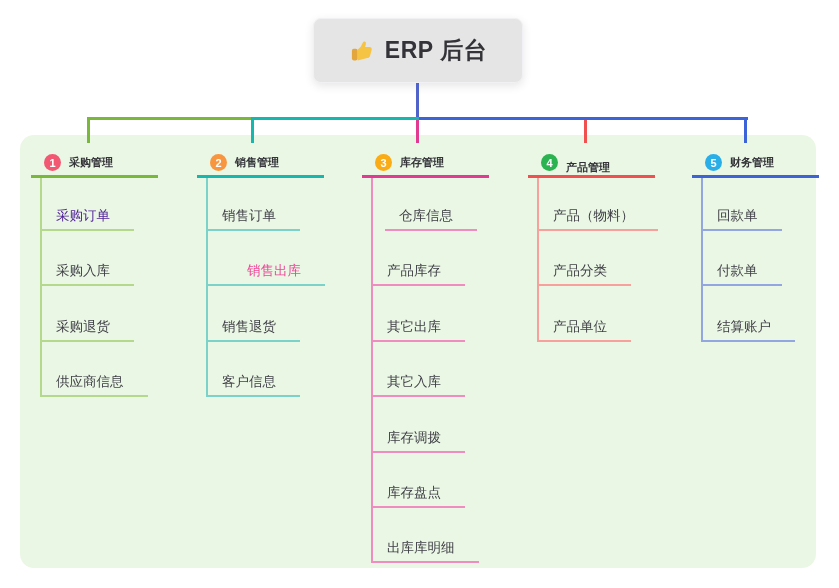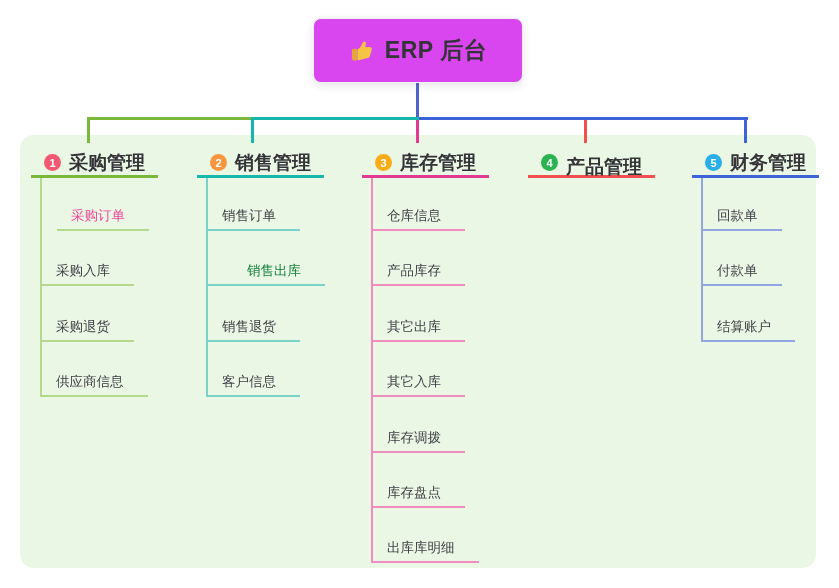--- a/index.html
+++ b/index.html
@@ -9,21 +9,21 @@
     font-family:"Liberation Sans","DejaVu Sans",sans-serif;
   }
   
   .panel{
     position:absolute;left:20px;top:135px;width:796px;height:433px;
     border-radius:14px;
   }
   
   .root-card{
     position:absolute;left:313px;top:18px;width:210px;height:65px;
-    background:#d946ef;border:1px solid #f1f1f3;border-radius:8px;
+    background:#e5e5e5;border:1px solid #f1f1f3;border-radius:8px;
     box-shadow:0 3px 10px rgba(0,0,0,.10);
     display:flex;align-items:center;justify-content:center;gap:10px;
     box-sizing:border-box;
   }
   .root-title{
     font-size:23px;font-weight:600;letter-spacing:.5px;
   }
   .thumb-icon{width:26px;height:26px;flex:0 0 auto;}
   
   .conn{position:absolute;}
@@ -32,21 +32,21 @@
   .branch-header{
     display:flex;align-items:center;gap:8px;
     width:114px;height:25px;padding-left:13px;box-sizing:content-box;
     border-bottom:3px solid #000;
   }
   .badge{
     width:17px;height:17px;border-radius:50%;flex:0 0 auto;
     color:#fff;font-size:11px;font-weight:700;
     display:flex;align-items:center;justify-content:center;
   }
-  .branch-title{font-size:19px;font-weight:600;white-space:nowrap;}
+  .branch-title{font-size:11px;font-weight:600;white-space:nowrap;}
   .children{
     margin-left:9px;
     border-left:2px solid #ccc;
   }
   .child-row{
     display:flex;align-items:flex-end;
     width:max-content;
     height:47px;
     padding:0 24px 4px 14px;
     border-bottom:2px solid #ccc;
@@ -78,57 +78,62 @@
     <div class="conn" style="left: 583.5px; top: 120px; width: 3px; height: 23px; background: rgb(240, 81, 80);"></div>
     <div class="conn" style="left: 743.5px; top: 117px; width: 3px; height: 26px; background: rgb(61, 99, 216);"></div>
   </div>
 <div id="branches">
     <div class="branch" style="left: 31px;">
       <div class="branch-header" style="border-bottom-color: rgb(122, 184, 59);">
         <span class="badge" style="background: rgb(242, 88, 114);">1</span>
         <span class="branch-title" style="color: rgb(51, 51, 56);">采购管理</span>
       </div>
       <div class="children" style="border-left-color: rgb(181, 217, 140);">
-        <div class="child-row" style="border-bottom-color: rgb(181, 217, 140); color: #ec4899; margin-left: 15px;">采购订单</div>
+        <div class="child-row" style="border-bottom-color: rgb(181, 217, 140); color: #4c1d95;">采购订单</div>
         <div class="child-row tall" style="border-bottom-color: rgb(181, 217, 140); color: rgb(63, 63, 70);">采购入库</div>
         <div class="child-row tall" style="border-bottom-color: rgb(181, 217, 140); color: rgb(63, 63, 70);">采购退货</div>
         <div class="child-row tall" style="border-bottom-color: rgb(181, 217, 140); color: rgb(63, 63, 70); text-align: right;">供应商信息</div>
       </div>
     </div>
     <div class="branch" style="left: 197px;">
       <div class="branch-header" style="border-bottom-color: rgb(22, 184, 174);">
         <span class="badge" style="background: rgb(248, 150, 63);">2</span>
         <span class="branch-title" style="color: rgb(51, 51, 56);">销售管理</span>
       </div>
       <div class="children" style="border-left-color: rgb(122, 210, 201);">
         <div class="child-row" style="border-bottom-color: rgb(122, 210, 201); color: rgb(63, 63, 70);">销售订单</div>
-        <div class="child-row tall" style="border-bottom-color: rgb(122, 210, 201); color: #15803d; padding-left: 39px;">销售出库</div>
+        <div class="child-row tall" style="border-bottom-color: rgb(122, 210, 201); color: #ec4899; padding-left: 39px;">销售出库</div>
         <div class="child-row tall" style="border-bottom-color: rgb(122, 210, 201); color: rgb(63, 63, 70);">销售退货</div>
         <div class="child-row tall" style="border-bottom-color: rgb(122, 210, 201); color: rgb(63, 63, 70);">客户信息</div>
       </div>
     </div>
     <div class="branch" style="left: 362px;">
       <div class="branch-header" style="border-bottom-color: rgb(224, 58, 146);">
         <span class="badge" style="background: rgb(249, 172, 22);">3</span>
         <span class="branch-title" style="color: rgb(51, 51, 56);">库存管理</span>
       </div>
       <div class="children" style="border-left-color: rgb(241, 140, 193);">
-        <div class="child-row" style="border-bottom-color: rgb(241, 140, 193); color: rgb(63, 63, 70);">仓库信息</div>
+        <div class="child-row" style="border-bottom-color: rgb(241, 140, 193); color: rgb(63, 63, 70); margin-left: 12px;">仓库信息</div>
         <div class="child-row tall" style="border-bottom-color: rgb(241, 140, 193); color: rgb(63, 63, 70);">产品库存</div>
         <div class="child-row tall" style="border-bottom-color: rgb(241, 140, 193); color: rgb(63, 63, 70);">其它出库</div>
         <div class="child-row tall" style="border-bottom-color: rgb(241, 140, 193); color: rgb(63, 63, 70);">其它入库</div>
         <div class="child-row tall" style="border-bottom-color: rgb(241, 140, 193); color: rgb(63, 63, 70);">库存调拨</div>
         <div class="child-row tall" style="border-bottom-color: rgb(241, 140, 193); color: rgb(63, 63, 70);">库存盘点</div>
         <div class="child-row tall" style="border-bottom-color: rgb(241, 140, 193); color: rgb(63, 63, 70);">出库库明细</div>
       </div>
     </div>
     <div class="branch" style="left: 528px;">
       <div class="branch-header" style="border-bottom-color: rgb(240, 81, 80);">
         <span class="badge" style="background: rgb(44, 179, 81);">4</span>
         <span class="branch-title" style="color: rgb(51, 51, 56); margin-top: 9px;">产品管理</span>
+      </div>
+      <div class="children" style="border-left-color: rgb(248, 160, 155);">
+        <div class="child-row" style="border-bottom-color: rgb(248, 160, 155); color: rgb(63, 63, 70);">产品（物料）</div>
+        <div class="child-row tall" style="border-bottom-color: rgb(248, 160, 155); color: rgb(63, 63, 70);">产品分类</div>
+        <div class="child-row tall" style="border-bottom-color: rgb(248, 160, 155); color: rgb(63, 63, 70);">产品单位</div>
       </div>
     </div>
     <div class="branch" style="left: 692px;">
       <div class="branch-header" style="border-bottom-color: rgb(61, 99, 216);">
         <span class="badge" style="background: rgb(41, 174, 232);">5</span>
         <span class="branch-title" style="color: rgb(51, 51, 56);">财务管理</span>
       </div>
       <div class="children" style="border-left-color: rgb(146, 167, 226);">
         <div class="child-row" style="border-bottom-color: rgb(146, 167, 226); color: rgb(63, 63, 70);">回款单</div>
         <div class="child-row tall" style="border-bottom-color: rgb(146, 167, 226); color: rgb(63, 63, 70);">付款单</div>

